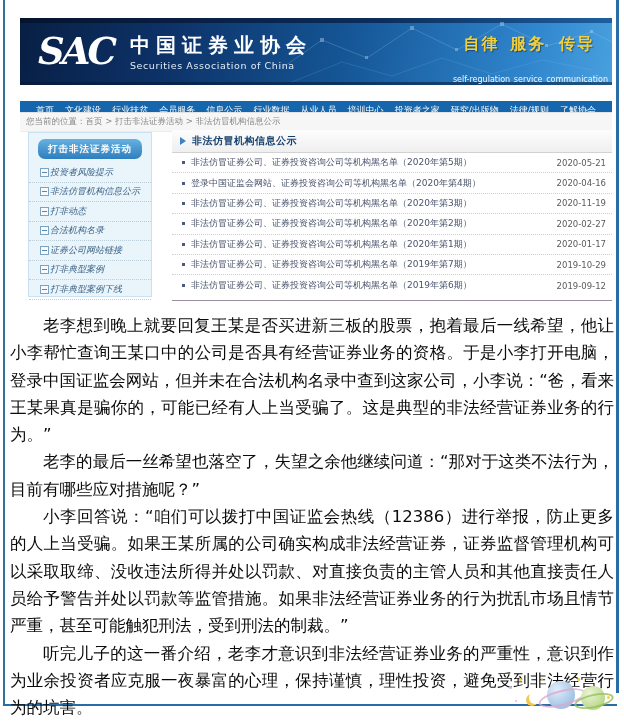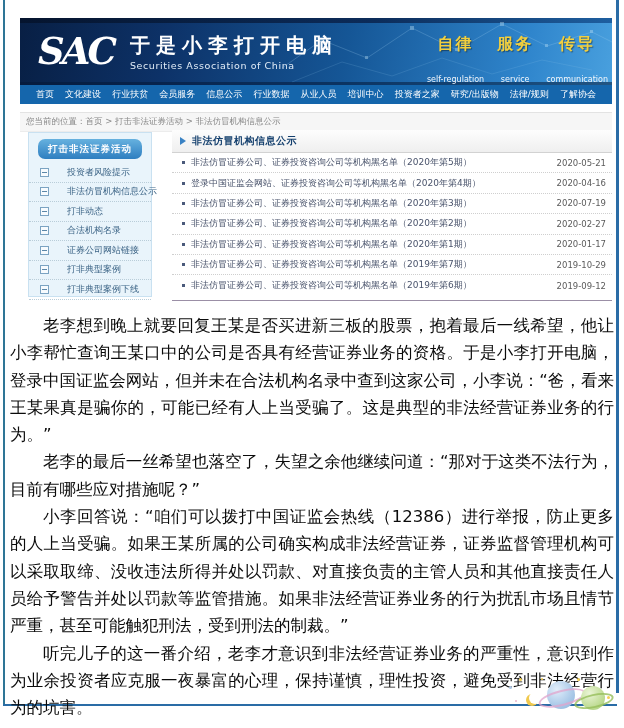--- a/index.html
+++ b/index.html
@@ -20,44 +20,44 @@
   .banner::before{content:"";position:absolute;left:0;top:0;width:100%;height:5px;
           background:linear-gradient(90deg,#05142e,#0c2c5a 60%,#1c5globalize0%);background:linear-gradient(90deg,#05142e,#0c2c5a 60%,#1e5fa0);}
   .banner::after{content:"";position:absolute;left:0;bottom:0;width:100%;height:3px;background:rgba(4,24,54,.55);}
   .net{position:absolute;right:0;top:0;height:100%;opacity:.5;}
   .logo-wrap{position:absolute;left:18px;top:13px;display:flex;align-items:center;z-index:2;}
   .logo-sac{font-family:"DejaVu Serif","Liberation Serif",serif;font-style:italic;font-weight:bold;
             color:#fff;font-size:37px;line-height:40px;letter-spacing:-3px;}
   .org{margin-left:16px;}
   .org-cn{color:#fff;font-size:20px;letter-spacing:6px;font-weight:bold;white-space:nowrap;}
   .org-en{color:#e2edf8;font-size:9.5px;letter-spacing:.6px;margin-top:1px;}
-  .slogans{position:absolute;right:4px;top:16px;display:flex;gap:13px;z-index:2;}
+  .slogans{position:absolute;right:4px;top:16px;display:flex;z-index:2;}
   .slogan{display:flex;flex-direction:column;align-items:center;}
   .slogan-cn{color:#f2cf3e;font-size:16px;font-weight:bold;letter-spacing:2px;text-shadow:1px 1px 1px rgba(0,0,0,.4);}
   .slogan-en{color:#f2f6fb;font-size:8px;margin-top:20px;white-space:nowrap;}
 
   
   .nav{width:100%;height:19px;background:#1566ac;display:flex;justify-content:space-between;
-       align-items:center;padding:0 16px;box-sizing:border-box;}
+       align-items:center;padding:0 16px;box-sizing:border-box;margin-top:16px;}
   .nav-item{color:#fff;font-size:9px;white-space:nowrap;cursor:pointer;}
 
   
   .crumb-bar{position:absolute;left:0;top:94px;width:100%;height:18px;background:#f6f6f6;
              border-top:1px solid #e3e3e3;border-bottom:1px solid #ececec;display:flex;align-items:center;}
   .crumb{font-size:8.5px;color:#888;padding-left:6px;white-space:nowrap;}
 
   
   .main{position:absolute;left:0;top:112px;width:100%;height:171px;}
   .sidebar{position:absolute;left:8px;top:2px;width:124px;height:165px;background:#e9f4fb;
            border:1px solid #c9e1f1;box-sizing:border-box;}
   .side-title{margin:6px auto 4px auto;width:104px;height:20px;border-radius:7px;
               background:linear-gradient(#66b1df,#2e7ec0);color:#fff;font-size:9.5px;font-weight:bold;
               display:flex;align-items:center;justify-content:center;letter-spacing:1px;cursor:pointer;}
-  .side-item{height:18.5px;display:flex;align-items:center;gap:18px;padding-left:11px;
-             border-bottom:1px dotted #b9cdd9;font-size:9px;color:#3c6486;cursor:pointer;white-space:nowrap;}
+  .side-item{height:18.5px;display:flex;align-items:center;gap:1px;padding-left:11px;
+             border-bottom:1px dotted #b9cdd9;font-size:9px;color:#3c6486;cursor:pointer;white-space:nowrap;font-style:italic;}
   .collapse-box{width:7px;height:7px;border:1px solid #7ba3c2;background:#f7fbfe;position:relative;flex:0 0 auto;}
   .collapse-box::after{content:"";position:absolute;left:1px;top:3px;width:5px;height:1px;background:#5c87a8;}
 
   .content{position:absolute;left:152px;top:0;width:440px;height:171px;border-bottom:1px solid #9b8fa6;box-sizing:border-box;}
   .content-head{height:22px;background:linear-gradient(#fdfdfd,#efefef);border-bottom:1px solid #d2d2d2;
                 display:flex;align-items:center;padding-left:8px;gap:6px;}
   .tri{width:0;height:0;border-left:6px solid #3a82c4;border-top:4px solid transparent;border-bottom:4px solid transparent;}
   .content-title{font-size:10px;font-weight:bold;color:#15406e;letter-spacing:.5px;}
   .row{height:20.4px;display:flex;align-items:center;padding:0 6px 0 10px;border-bottom:1px dotted #cfcfcf;box-sizing:border-box;}
   .row:last-child{border-bottom:none;}
@@ -112,21 +112,21 @@
           <rect x="218" y="4" width="4" height="4"></rect>
             <rect x="83" y="38" width="3" height="3"></rect>
           <rect x="173" y="30" width="3" height="3"></rect>
             <rect x="263" y="26" width="3" height="3"></rect>
           <rect x="308" y="12" width="3" height="3"></rect>
         </g>
       </svg>
       <div class="logo-wrap">
         <div class="logo-sac">SAC</div>
         <div class="org">
-          <div class="org-cn">于是小李打开电脑</div>
+          <div class="org-cn">中国证券业协会</div>
           <div class="org-en">Securities Association of China</div>
         </div>
       </div>
       <div class="slogans">
 
           <div class="slogan">
             <span class="slogan-cn">自律</span>
             <span class="slogan-en">self-regulation</span>
           </div>
 
@@ -231,21 +231,21 @@
 
             <div class="row">
               <span class="bullet"></span>
               <span class="row-title">登录中国证监会网站、证券投资咨询公司等机构黑名单（2020年第4期）</span>
               <span class="row-date">2020-04-16</span>
             </div>
 
             <div class="row">
               <span class="bullet"></span>
               <span class="row-title">非法仿冒证券公司、证券投资咨询公司等机构黑名单（2020年第3期）</span>
-              <span class="row-date">2020-07-19</span>
+              <span class="row-date">2020-11-19</span>
             </div>
 
             <div class="row">
               <span class="bullet"></span>
               <span class="row-title">非法仿冒证券公司、证券投资咨询公司等机构黑名单（2020年第2期）</span>
               <span class="row-date">2020-02-27</span>
             </div>
 
             <div class="row">
               <span class="bullet"></span>

